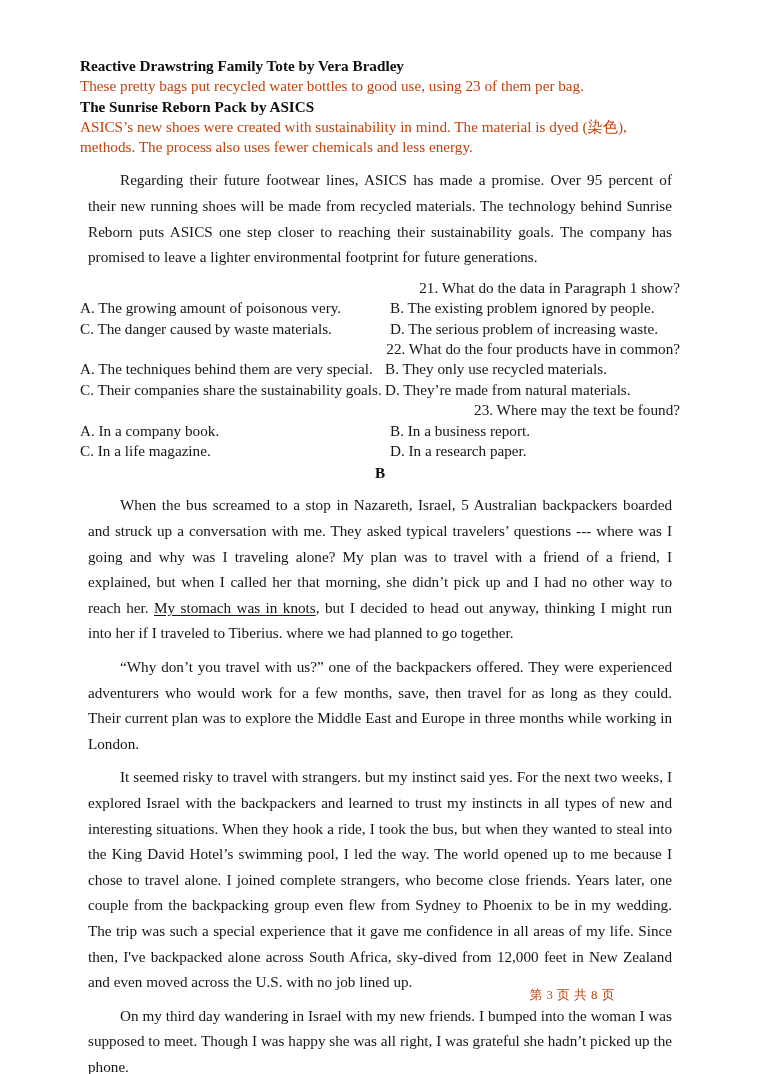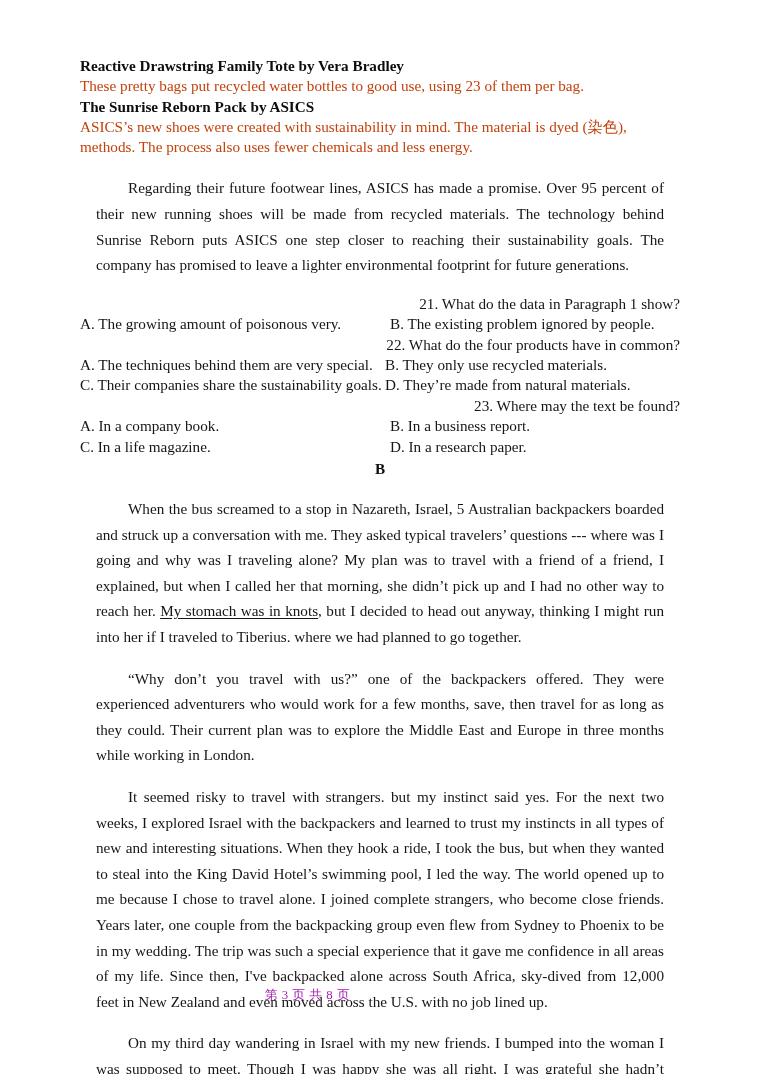--- a/index.html
+++ b/index.html
@@ -30,21 +30,21 @@
     line-height: 20.2px;
     color: #c2410c;
     white-space: nowrap;
   }
   .para {
     font-size: 15.2px;
     line-height: 25.6px;
     text-align: justify;
     text-justify: inter-word;
     color: #151515;
-    margin: 16px;
+    margin: 8px;
   }
   .para.indent {
     text-indent: 32px;
   }
   .para-tight {
     font-size: 15.2px;
     line-height: 20.2px;
     text-align: justify;
     color: #0c4a6e;
     margin: 0;
@@ -106,23 +106,23 @@
     font-size: 15.2px;
     line-height: 22px;
     padding-left: 34px;
     color: #151515;
   }
   .footer {
     position: absolute;
     left: 0;
     top: 987px;
     width: 615px;
-    text-align: center;
+    text-align: right;
     font-size: 12.8px;
-    color: #a21caf;
+    color: #c2410c;
     font-family: "Liberation Serif", "DejaVu Serif", serif;
     letter-spacing: 0.5px;
   }
   .spacer-2 { height: 2px; }
 </style>
 </head>
 <body>
 
 <div class="page">
 
@@ -135,20 +135,24 @@
     <div class="line">methods. The process also uses fewer chemicals and less energy.</div>
 
     <div class="spacer-2"></div>
 
     <p class="para indent">Regarding their future footwear lines, ASICS has made a promise. Over 95 percent of their new running shoes will be made from recycled materials. The technology behind Sunrise Reborn puts ASICS one step closer to reaching their sustainability goals. The company has promised to leave a lighter environmental footprint for future generations.</p>
 
     <div class="q-stem">21. What do the data in Paragraph 1 show?</div>
     <div class="opt-row wide">
       <span class="opt-a">A. The growing amount of poisonous very.</span>
       <span class="opt-b">B. The existing problem ignored by people.</span>
+    </div>
+    <div class="opt-row wide">
+      <span class="opt-a">C. The danger caused by waste materials.</span>
+      <span class="opt-b">D. The serious problem of increasing waste.</span>
     </div>
 
     <div class="q-stem">22. What do the four products have in common?</div>
     <div class="opt-row tight">
       <span class="opt-a">A. The techniques behind them are very special.</span>
       <span class="opt-b">B. They only use recycled materials.</span>
     </div>
     <div class="opt-row tight">
       <span class="opt-a">C. Their companies share the sustainability goals.</span>
       <span class="opt-b">D. They’re made from natural materials.</span>

